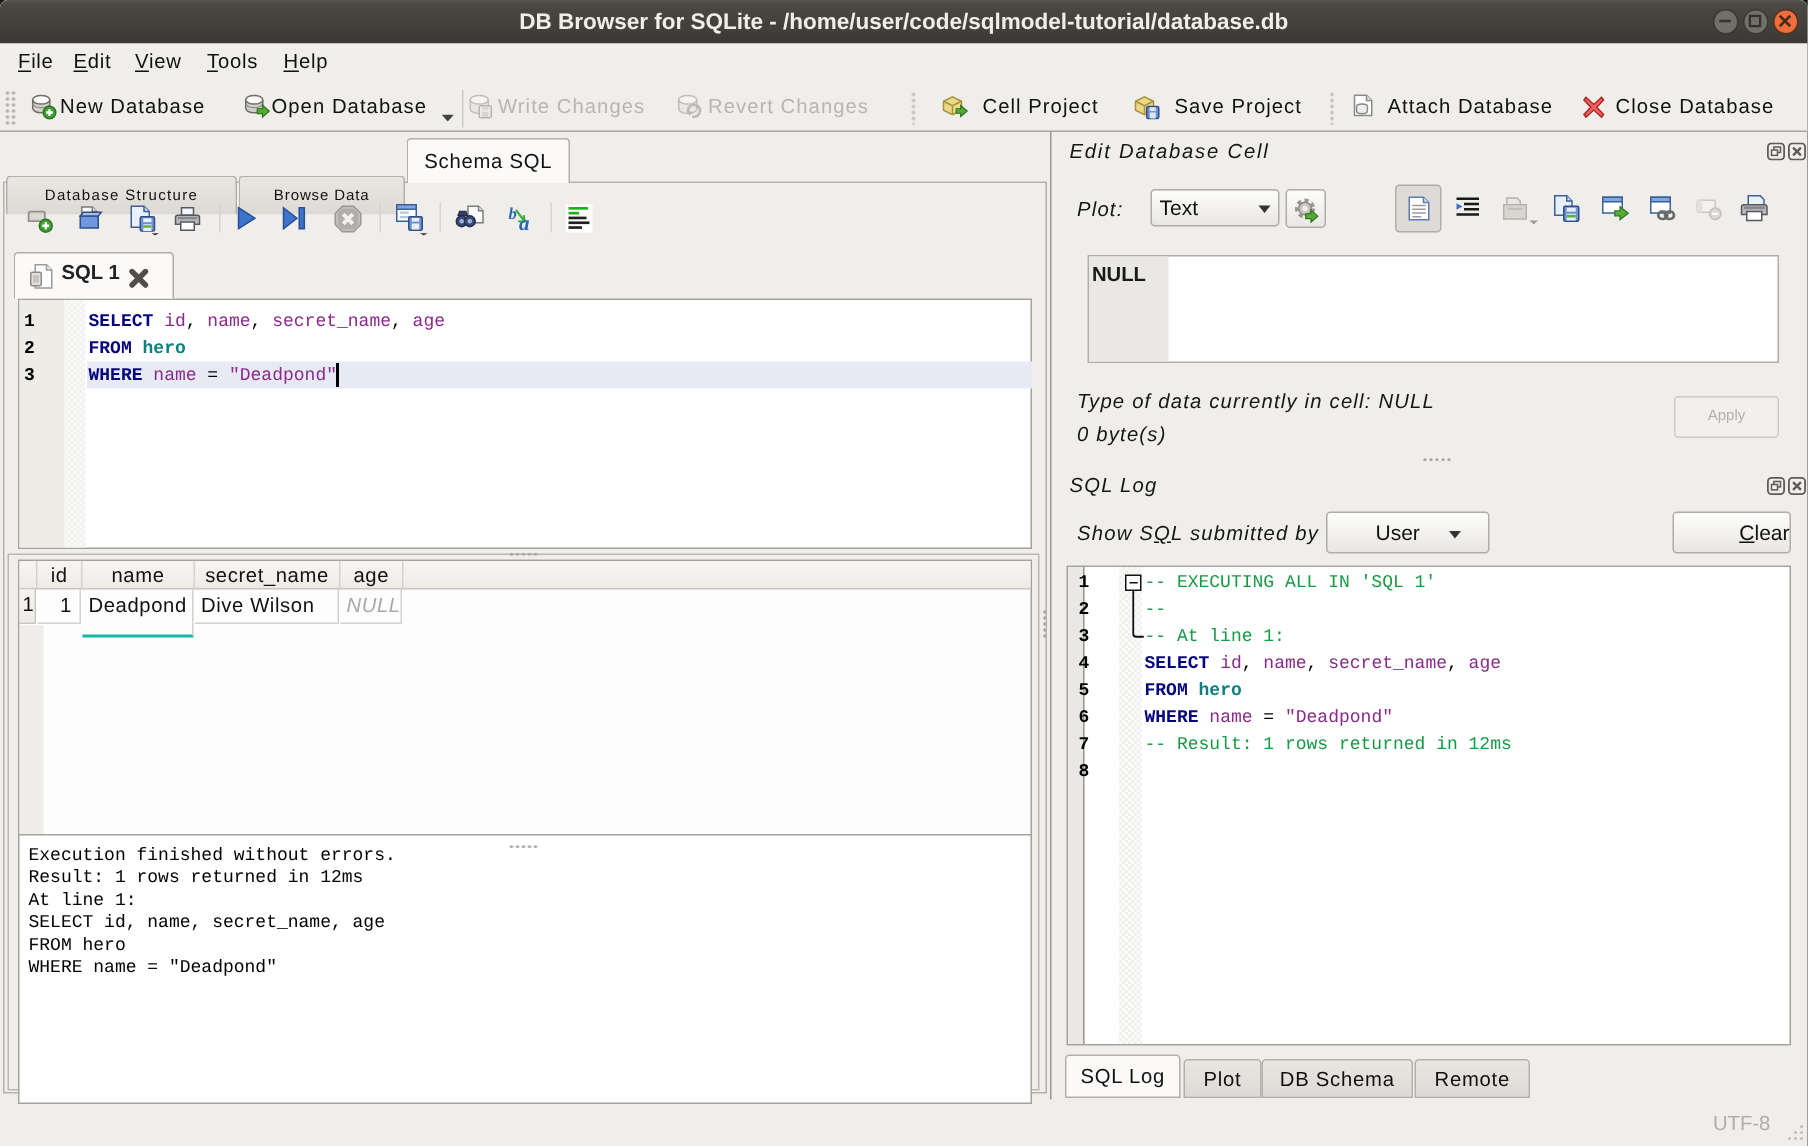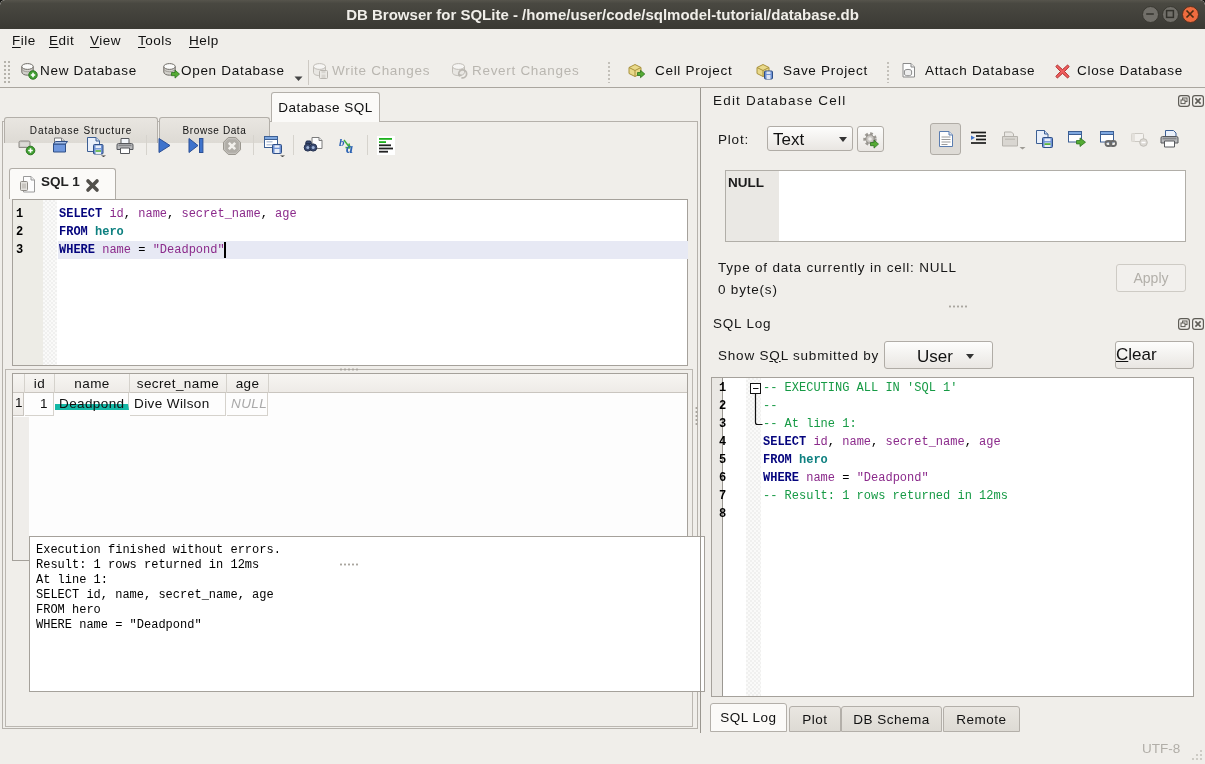--- a/index.html
+++ b/index.html
@@ -63,23 +63,23 @@
 .tbl { color:#0e8080; font-weight:bold; }
 .str { color:#8b2a8b; }
 .cmt { color:#169a45; }
 
 
 #grid { position:absolute; left:12px; top:373px; width:676px; height:188px;
   background:#fdfdfd; border:1px solid #a5a19b; font-size:13.5px; letter-spacing:0.4px; }
 
 
 #dsep { position:absolute; left:700px; top:88px; width:1px; height:645px; background:#9a968f; }
-.dtitle { position:absolute; font-size:13.5px; color:#161616; letter-spacing:0.8px; }
+.dtitle { position:absolute; font-size:13.5px; color:#161616; letter-spacing:0.8px;font-style:italic; }
 .gtkbtn { position:absolute; background:linear-gradient(#fdfdfc,#e9e6e2);
-  border:1px solid #b0aca6; border-radius:3px; font-size:17px; color:#111; }
+  border:1px solid #b0aca6; border-radius:3px; font-size:14px; color:#111; }
 .gtkbtn.dis { background:#f2f0ed; border-color:#cecbc5; color:#b2afa9; }
 .combo-arrow { position:absolute; width:0; height:0; border-left:4.5px solid transparent;
   border-right:4.5px solid transparent; border-top:5.5px solid #333; }
 
 
 .dtab { position:absolute; top:706px; height:26px; background:linear-gradient(#e9e6e1,#dddad4);
   border:1px solid #b3afa9; border-radius:3px 3px 0 0; font-size:13.5px;
   text-align:center; line-height:25px; color:#111; }
 #dtab-active { position:absolute; top:703px; height:29px; background:#fbfaf8;
   border:1px solid #b3afa9; border-radius:3px 3px 0 0; font-size:13.5px;
@@ -184,21 +184,21 @@
   <span class="tbtxt" style="left:925px;">Attach Database</span>
   <svg class="abs" style="left:1055px; top:9px;" width="15" height="15" viewBox="0 0 15 15">
     <path d="M2.3 0.9 L7.5 5.6 L12.7 0.9 L14.1 2.7 L9.5 7.5 L14.1 12.3 L12.7 14.1 L7.5 9.4 L2.3 14.1 L0.9 12.3 L5.5 7.5 L0.9 2.7 Z" fill="#f05f5f" stroke="#aa2424" stroke-width="0.9"></path>
   </svg>
   <span class="tbtxt" style="left:1077px;">Close Database</span>
 </div>
 
 <div id="pane"></div>
 <div class="tab" style="left:4px; width:154px; letter-spacing:0.9px;">Database Structure</div>
 <div class="tab" style="left:159px; width:111px; letter-spacing:0.6px;">Browse Data</div>
-<div id="tab-active" style="left:271px; width:109px; letter-spacing:0.5px;">Database SQL</div>
+<div id="tab-active" style="left:271px; width:109px; letter-spacing:0.5px;">Schema SQL</div>
 
 <svg class="abs" style="left:17px; top:138px;" width="20" height="18" viewBox="0 0 20 18">
   <path d="M2 4.5 q0 -1.5 1.5 -1.5 h8 q1.5 0 1.5 1.5 v5 h-11 z" fill="#c9c7c2" stroke="#8e8b86"></path>
   <rect x="3.2" y="4.4" width="8.6" height="3.8" fill="#dddbd7"></rect>
   <circle cx="13.5" cy="12.5" r="4.3" fill="#41a033" stroke="#2c7420"></circle>
   <path d="M13.5 10.2 V14.8 M11.2 12.5 H15.8" stroke="#fff" stroke-width="1.6"></path>
 </svg>
 <svg class="abs" style="left:51px; top:136px;" width="19" height="19" viewBox="0 0 19 19">
   <path d="M3.5 2 h7 l3 3 v4 h-10 z" fill="#fbfbfb" stroke="#7b7b7b"></path>
   <path d="M10.5 2 v3 h3" fill="#e6e6e6" stroke="#7b7b7b"></path>
@@ -307,27 +307,27 @@
   <div class="abs" style="left:255px; top:0; width:1px; height:19px; background:#d5d2cc;"></div>
   <div class="abs" style="left:12px; top:2px; width:29px; text-align:center; color:#111;">id</div>
   <div class="abs" style="left:42px; top:2px; width:74px; text-align:center; color:#111;">name</div>
   <div class="abs" style="left:117px; top:2px; width:96px; text-align:center; color:#111;">secret_name</div>
   <div class="abs" style="left:214px; top:2px; width:41px; text-align:center; color:#111;">age</div>
 
   <div class="abs" style="left:0; top:19px; width:11px; height:23px; background:linear-gradient(#f7f5f2,#eeebe7); border-bottom:1px solid #c9c5bf; border-right:1px solid #c9c5bf;"></div>
   <div class="abs" style="left:1px; top:21px; width:10px; text-align:center; color:#111;">1</div>
 
   <div class="abs" style="left:12px; top:19px; width:29px; height:23px; border-bottom:1px solid #d5d2cc; border-right:1px solid #d5d2cc; color:#111; text-align:right; padding:3px 5px 0 0;">1</div>
-  <div class="abs" style="left:42px; top:19px; width:74px; height:17px; border-bottom:6px solid #14b8a6; border-right:1px solid #d5d2cc; color:#111; padding:3px 0 0 4px;">Deadpond</div>
+  <div class="abs" style="left:42px; top:19px; width:74px; height:32px; border-bottom:2px solid #14b8a6; border-right:1px solid #d5d2cc; color:#111; padding:3px 0 0 4px;">Deadpond</div>
   <div class="abs" style="left:117px; top:19px; width:96px; height:23px; border-bottom:1px solid #d5d2cc; border-right:1px solid #d5d2cc; color:#111; padding:3px 0 0 4px;">Dive Wilson</div>
   <div class="abs" style="left:214px; top:19px; width:41px; height:23px; border-bottom:1px solid #d5d2cc; border-right:1px solid #d5d2cc; color:#a9a9a9; font-style:italic; padding:3px 0 0 4px;">NULL</div>
   <div class="abs" style="left:0; top:43px; width:16px; height:143px; background:#efedea;"></div>
 </div>
 
-<div class="box" style="left:12px; top:536px; width:676px; height:156px;margin-left:17px;">
+<div class="box" style="left:12px; top:556px; width:676px; height:180px;">
   <div class="cl mono" style="left:6px; top:6px; font-size:12px; line-height:15px;">Execution finished without errors.
 Result: 1 rows returned in 12ms
 At line 1:
 SELECT id, name, secret_name, age
 FROM hero
 WHERE name = "Deadpond"</div>
 </div>
 
 <div class="dots-h" style="left:339px; top:368px;"></div>
 <div class="dots-h" style="left:339px; top:563px;"></div>
@@ -418,39 +418,39 @@
   <path d="M4.5 12 h10 v6 h-10 z" fill="#fff" stroke="#56585c"></path>
   <rect x="2.5" y="8.6" width="14" height="1.8" fill="#85878a"></rect>
 </svg>
 
 <div class="abs" style="left:725px; top:170px; width:461px; height:72px; background:#fff; border:1px solid #b1aea8;">
   <div class="abs" style="left:0; top:0; width:53px; height:70px; background:#eae8e4;"></div>
   <div class="abs" style="left:2px; top:4px; font-size:13.5px; font-weight:bold; color:#1a1a1a;">NULL</div>
 </div>
 <div class="dtitle" style="left:718px; top:260px;">Type of data currently in cell: NULL</div>
 <div class="dtitle" style="left:718px; top:282px;">0 byte(s)</div>
-<div class="gtkbtn dis" style="left:1116px; top:264px; width:70px; height:28px; text-align:center; line-height:26px; font-size:14px;">Apply</div>
+<div class="gtkbtn dis" style="left:1116px; top:264px; width:70px; height:28px; text-align:center; line-height:26px; font-size:10px;">Apply</div>
 
 <div class="dtitle" style="left:713px; top:316px;">SQL Log</div>
 <svg class="abs" style="left:1178px; top:318px;" width="12" height="12" viewBox="0 0 12 12">
       <rect x="0.6" y="0.6" width="10.8" height="10.8" rx="2.4" fill="none" stroke="#5e5c56" stroke-width="1.2"></rect>
       <rect x="4.6" y="3" width="4.4" height="3.6" fill="none" stroke="#5e5c56"></rect>
       <rect x="3" y="5" width="4" height="3.6" fill="#f4f2ee" stroke="#5e5c56"></rect>
     </svg>
 <svg class="abs" style="left:1192px; top:318px;" width="12" height="12" viewBox="0 0 12 12">
       <rect x="0.6" y="0.6" width="10.8" height="10.8" rx="2.4" fill="none" stroke="#5e5c56" stroke-width="1.2"></rect>
       <path d="M3.4 3.4 L8.6 8.6 M8.6 3.4 L3.4 8.6" stroke="#5e5c56" stroke-width="1.6"></path>
     </svg>
 
 <div class="dtitle" style="left:718px; top:348px;">Show S<u>Q</u>L submitted by</div>
 <div class="gtkbtn" style="left:884px; top:341px; width:109px; height:28px;">
   <span style="position:absolute; left:12px; top:5px;margin-left:20px;">User</span>
   <div class="combo-arrow" style="left:81px; top:12px;"></div>
 </div>
-<div class="gtkbtn" style="left:1115px; top:341px; width:79px; height:28px; text-align:left; line-height:26px;"><u>C</u>lear</div>
+<div class="gtkbtn" style="left:1115px; top:341px; width:79px; height:28px; text-align:right; line-height:26px;"><u>C</u>lear</div>
 
 <div class="abs" style="left:711px; top:377px; width:483px; height:320px; background:#fff; border:1px solid #a5a19b;">
   <div class="abs" style="left:0; top:0; width:11px; height:318px; background:#eae8e4; border-right:1px solid #9b9892;"></div>
   <div class="hatch" style="left:34px; top:0; width:15px; height:318px;"></div>
   <div class="cl mono" style="left:7px; top:1px; font-weight:bold;">1
 2
 3
 4
 5
 6

